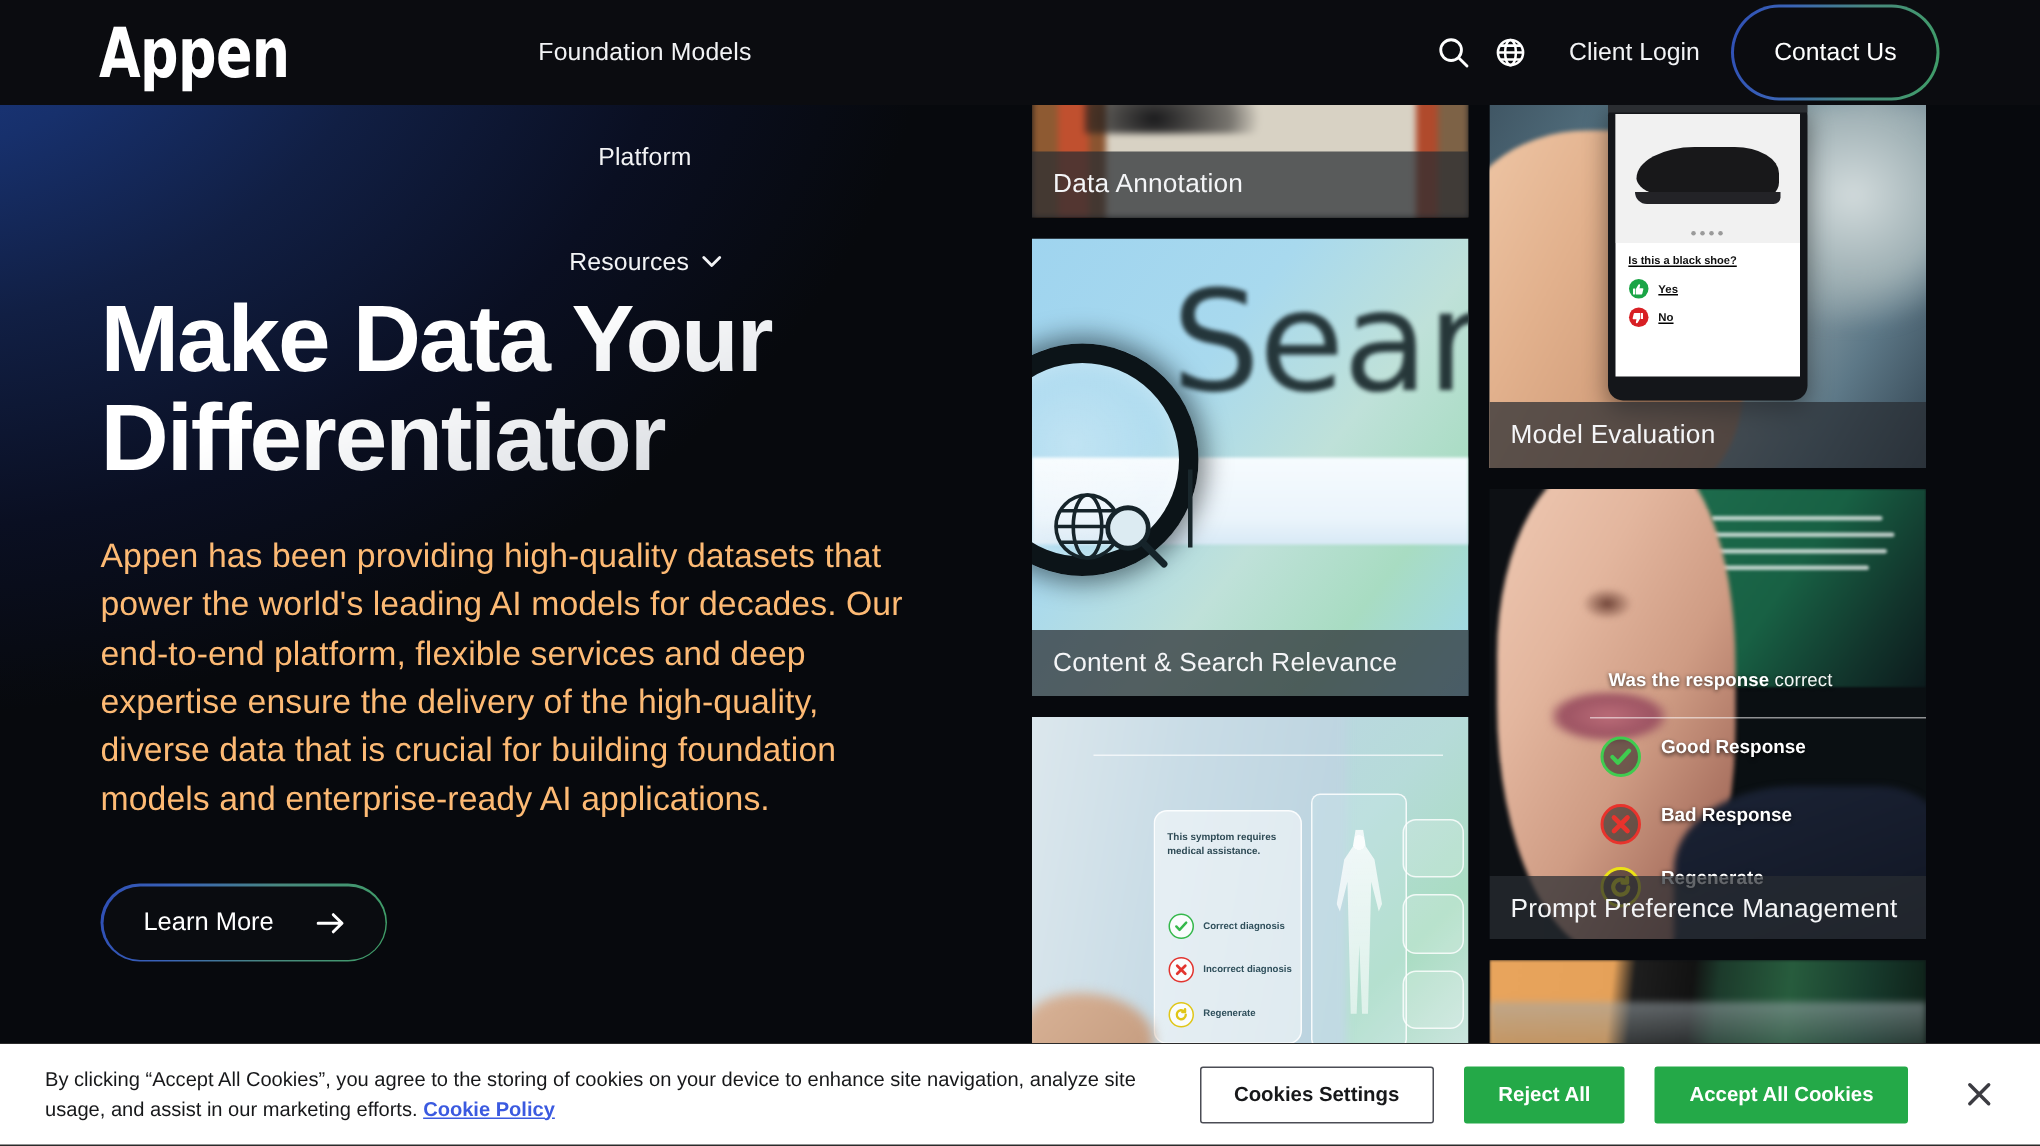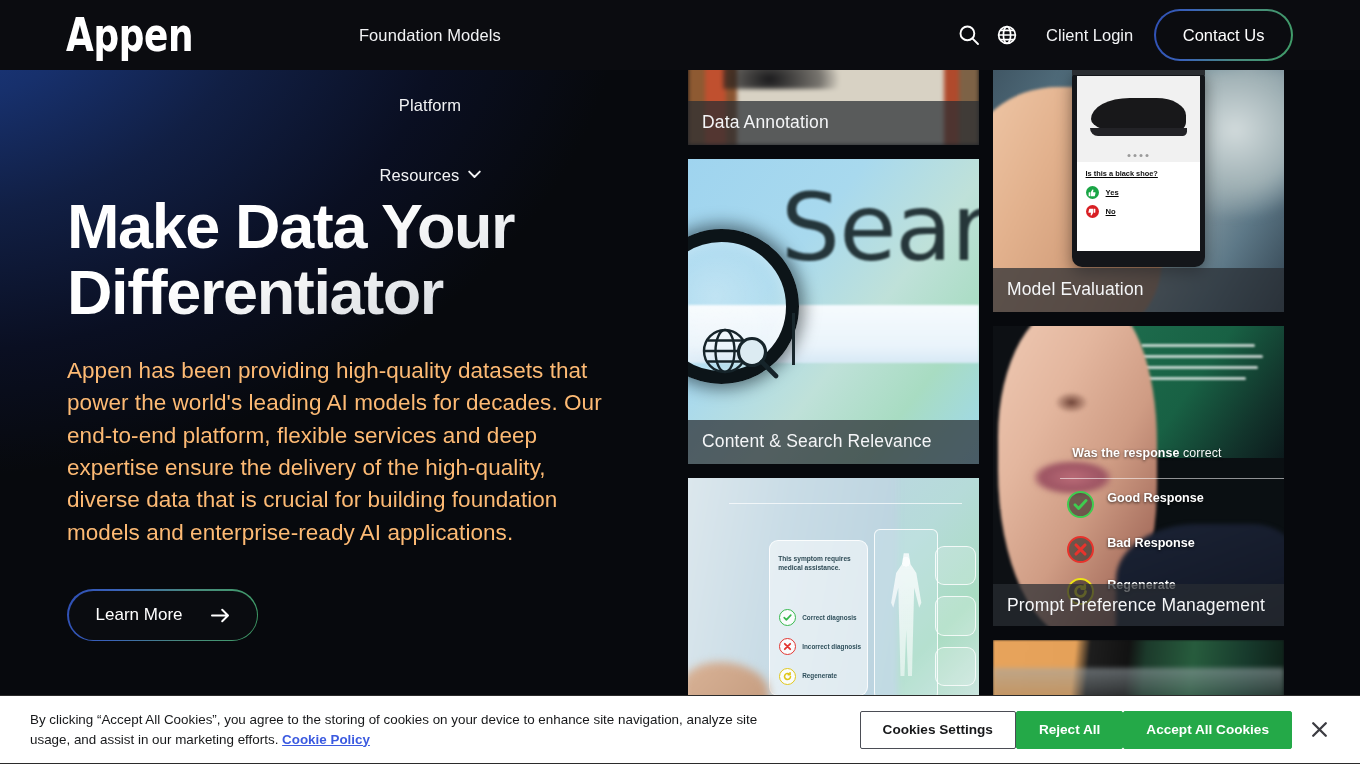--- a/index.html
+++ b/index.html
@@ -84,21 +84,21 @@
     background: linear-gradient(100deg, #2f4fb5 0%, #3a63b8 26%, #49897f 60%, #3f9e67 100%);
     cursor: pointer;
   }
   .grad-btn > .inner {
     display: flex; align-items: center; justify-content: center;
     border-radius: 999px;
     background: #0b0c10;
     color: #fff;
     white-space: nowrap;
   }
-  .contact-btn > .inner { height: 48px; padding: 0 27px; font-size: 16.5px; justify-content: center; }
+  .contact-btn > .inner { height: 60px; padding: 0 27px; font-size: 16.5px; justify-content: center; }
 
   
   .hero {
     position: absolute; top: 70px; left: 0; width: 690px; bottom: 0;
     padding-left: 67px; padding-right: 40px;
     display: flex; flex-direction: column; justify-content: center;
     z-index: 10;
   }
   .hero-title {
     font-size: 63px;
@@ -367,21 +367,21 @@
     border-top: 1.4px solid #2b2b2b;
     border-bottom: 1.4px solid #2b2b2b;
     display: flex; align-items: center;
     padding: 0 22px 0 30px;
     z-index: 60;
   }
   .cookie-text {
     color: #17181a; font-size: 13.4px; line-height: 1.48; max-width: 760px;
   }
   .cookie-link { color: #3b5ae0; font-weight: 700; text-decoration: underline; cursor: pointer; white-space: nowrap; }
-  .cookie-actions { margin-left: auto; display: flex; gap: 0; }
+  .cookie-actions { margin-left: auto; display: flex; gap: 20px; }
   .ck-btn {
     height: 38px; padding: 0 22px; border-radius: 2px;
     display: flex; align-items: center; justify-content: center;
     font-size: 13.6px; font-weight: 700; cursor: pointer; white-space: nowrap;
   }
   .ck-outline { border: 1.3px solid #4b4d55; background: #fff; color: #17181a; }
   .ck-green { background: #24a948; color: #fff; border: 1.3px solid #24a948; }
   .ck-close { width: 38px; height: 38px; display: flex; align-items: center; justify-content: center; cursor: pointer; margin-left: 8px; }
   .ck-close svg { display: block; }
 </style>

